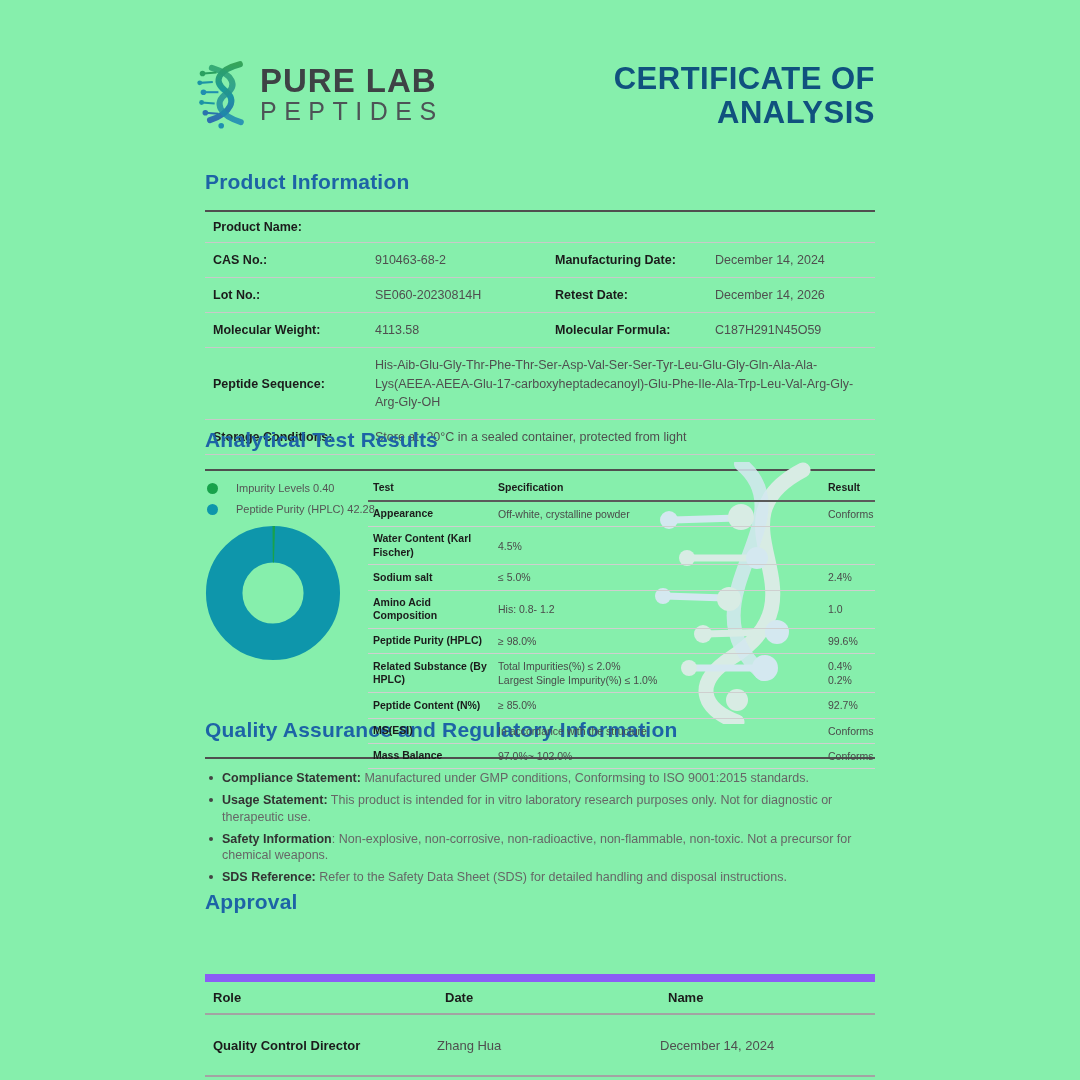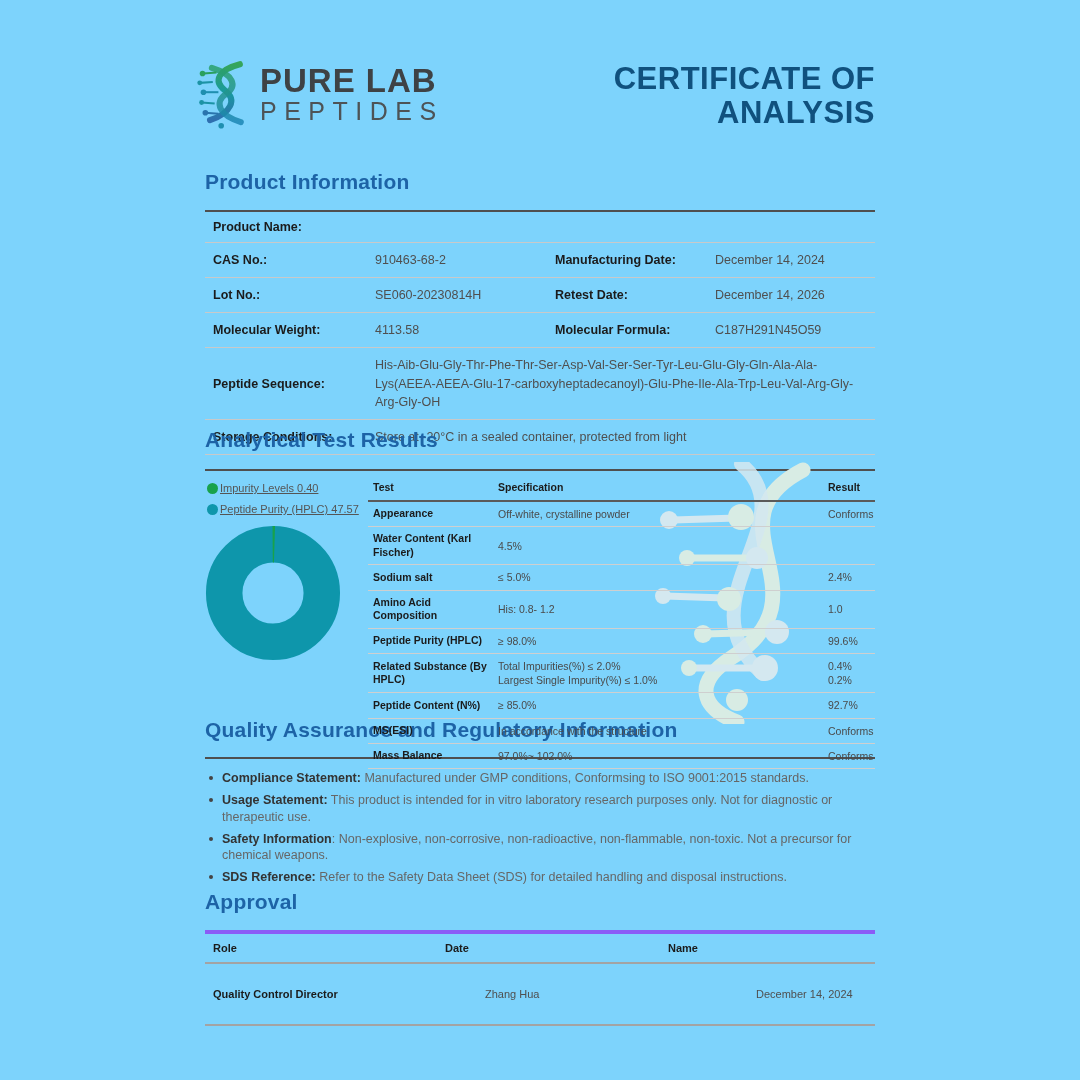--- a/index.html
+++ b/index.html
@@ -1,16 +1,16 @@
 <!DOCTYPE html>
 <html><head>
 <meta charset="utf-8">
 <style>
   html,body{margin:0;padding:0;background:#fff;}
-  .page{position:relative;width:1080px;height:1080px;background:#7dd3fc;overflow:hidden;
+  .page{position:relative;width:1080px;height:1080px;background:#86efac;overflow:hidden;
         font-family:"Liberation Sans","DejaVu Sans",sans-serif;color:#333;}
 
   
   .logo-wrap{position:absolute;left:196px;top:60px;display:flex;align-items:center;gap:8px;}
   .logo-text .l1{font-size:33px;font-weight:800;color:#3e4245;letter-spacing:1px;line-height:1.0;}
   .logo-text .l2{font-size:25px;font-weight:400;color:#4d5356;letter-spacing:7.5px;line-height:1.15;}
   .doc-title{position:absolute;left:475px;top:62px;width:400px;text-align:right;
              font-size:31px;font-weight:800;color:#10517e;letter-spacing:0.5px;line-height:1.1;}
 
   
@@ -21,47 +21,47 @@
   .pi-table{position:absolute;left:205px;top:210px;width:670px;border-top:2px solid #4f4f4f;font-size:12.5px;}
   .pi-row{display:grid;border-bottom:1px solid #c9c9c9;align-items:center;}
   .pi-row.cols4{grid-template-columns:170px 172px 168px 1fr;}
   .pi-row.cols2{grid-template-columns:170px 1fr;}
   .pi-label{font-weight:700;color:#1b1b1b;padding:8px 6px 8px 8px;}
   .pi-value{color:#4f4f4f;padding:8px 6px 8px 0;line-height:1.45;}
   .pi-row.r1{min-height:30px;} .pi-row.r5{min-height:46px;} .pi-row.r6{min-height:28px;}
 
   
   .legend{position:absolute;left:207px;top:482px;font-size:11px;color:#555;}
-  .legend-item{display:flex;align-items:center;gap:2px;margin-bottom:9px;text-decoration:underline;}
+  .legend-item{display:flex;align-items:center;gap:18px;margin-bottom:9px;}
   .dot{width:11px;height:11px;border-radius:50%;flex:0 0 11px;}
   .dot-green{background:#18a24b;} .dot-teal{background:#0e96ab;}
   .donut{position:absolute;left:204px;top:524px;}
   .watermark{position:absolute;left:645px;top:462px;z-index:0;}
 
   .at-table{position:absolute;left:368px;top:477px;width:507px;font-size:10.5px;z-index:1;}
   .at-head{display:grid;grid-template-columns:125px 330px 1fr;border-bottom:2px solid #5a5a5a;
            font-weight:700;color:#1b1b1b;}
   .at-head>div{padding:4px 4px 7px 5px;}
   .at-row{display:grid;grid-template-columns:125px 330px 1fr;border-bottom:1px solid #cfcfcf;align-items:center;}
   .at-test{font-weight:700;color:#1b1b1b;padding:5px 4px 5px 5px;line-height:1.3;}
   .at-spec,.at-result{color:#4a4a4a;padding:5px 4px 5px 5px;line-height:1.35;}
 
   
   .qa-list{position:absolute;left:205px;top:770px;width:675px;font-size:12.5px;color:#666;}
   .qa-item{position:relative;padding-left:17px;margin-bottom:5.5px;line-height:1.32;}
   .qa-item .bullet{position:absolute;left:4px;top:6px;width:4px;height:4px;border-radius:50%;background:#444;}
   .qa-item b{color:#333;}
 
   
-  .ap-table{position:absolute;left:205px;top:930px;width:670px;border-top:4px solid #8b5cf6;font-size:11px;}
+  .ap-table{position:absolute;left:205px;top:974px;width:670px;border-top:8px solid #8b5cf6;font-size:13px;}
   .ap-head{display:grid;grid-template-columns:232px 223px 1fr;border-bottom:2px solid #a3a3a3;
            font-weight:700;color:#1b1b1b;}
   .ap-head>div{padding:8px 4px 8px 8px;}
   .ap-row{display:grid;grid-template-columns:232px 223px 1fr;border-bottom:2px solid #a3a3a3;
-          align-items:center;min-height:60px;gap:48px;}
+          align-items:center;min-height:60px;}
   .ap-role{font-weight:700;color:#1b1b1b;padding:8px 4px 8px 8px;}
   .ap-cell{color:#4f4f4f;padding:8px 4px 8px 0;}
 </style>
 </head>
 <body>
 
 <div class="page">
 
   <div class="logo-wrap">
     <svg width="56" height="70" viewBox="0 0 60 74">
@@ -163,21 +163,21 @@
     </g>
   </svg>
 
   <div class="legend">
     <div class="legend-item">
       <span class="dot dot-green"></span>
       <span>Impurity Levels 0.40</span>
     </div>
     <div class="legend-item">
       <span class="dot dot-teal"></span>
-      <span>Peptide Purity (HPLC) 47.57</span>
+      <span>Peptide Purity (HPLC) 42.28</span>
     </div>
   </div>
 
   <svg class="donut" width="138" height="138" viewBox="0 0 140 140">
     <circle cx="70" cy="70" r="49.5" fill="none" stroke="#0e96ab" stroke-width="37"></circle>
     <circle cx="70" cy="70" r="49.5" fill="none" stroke="#18a24b" stroke-width="37" stroke-dasharray="1.9 309.2" transform="rotate(-90.4 70 70)"></circle>
   </svg>
 
   <div class="at-table">
     <div class="at-head">

